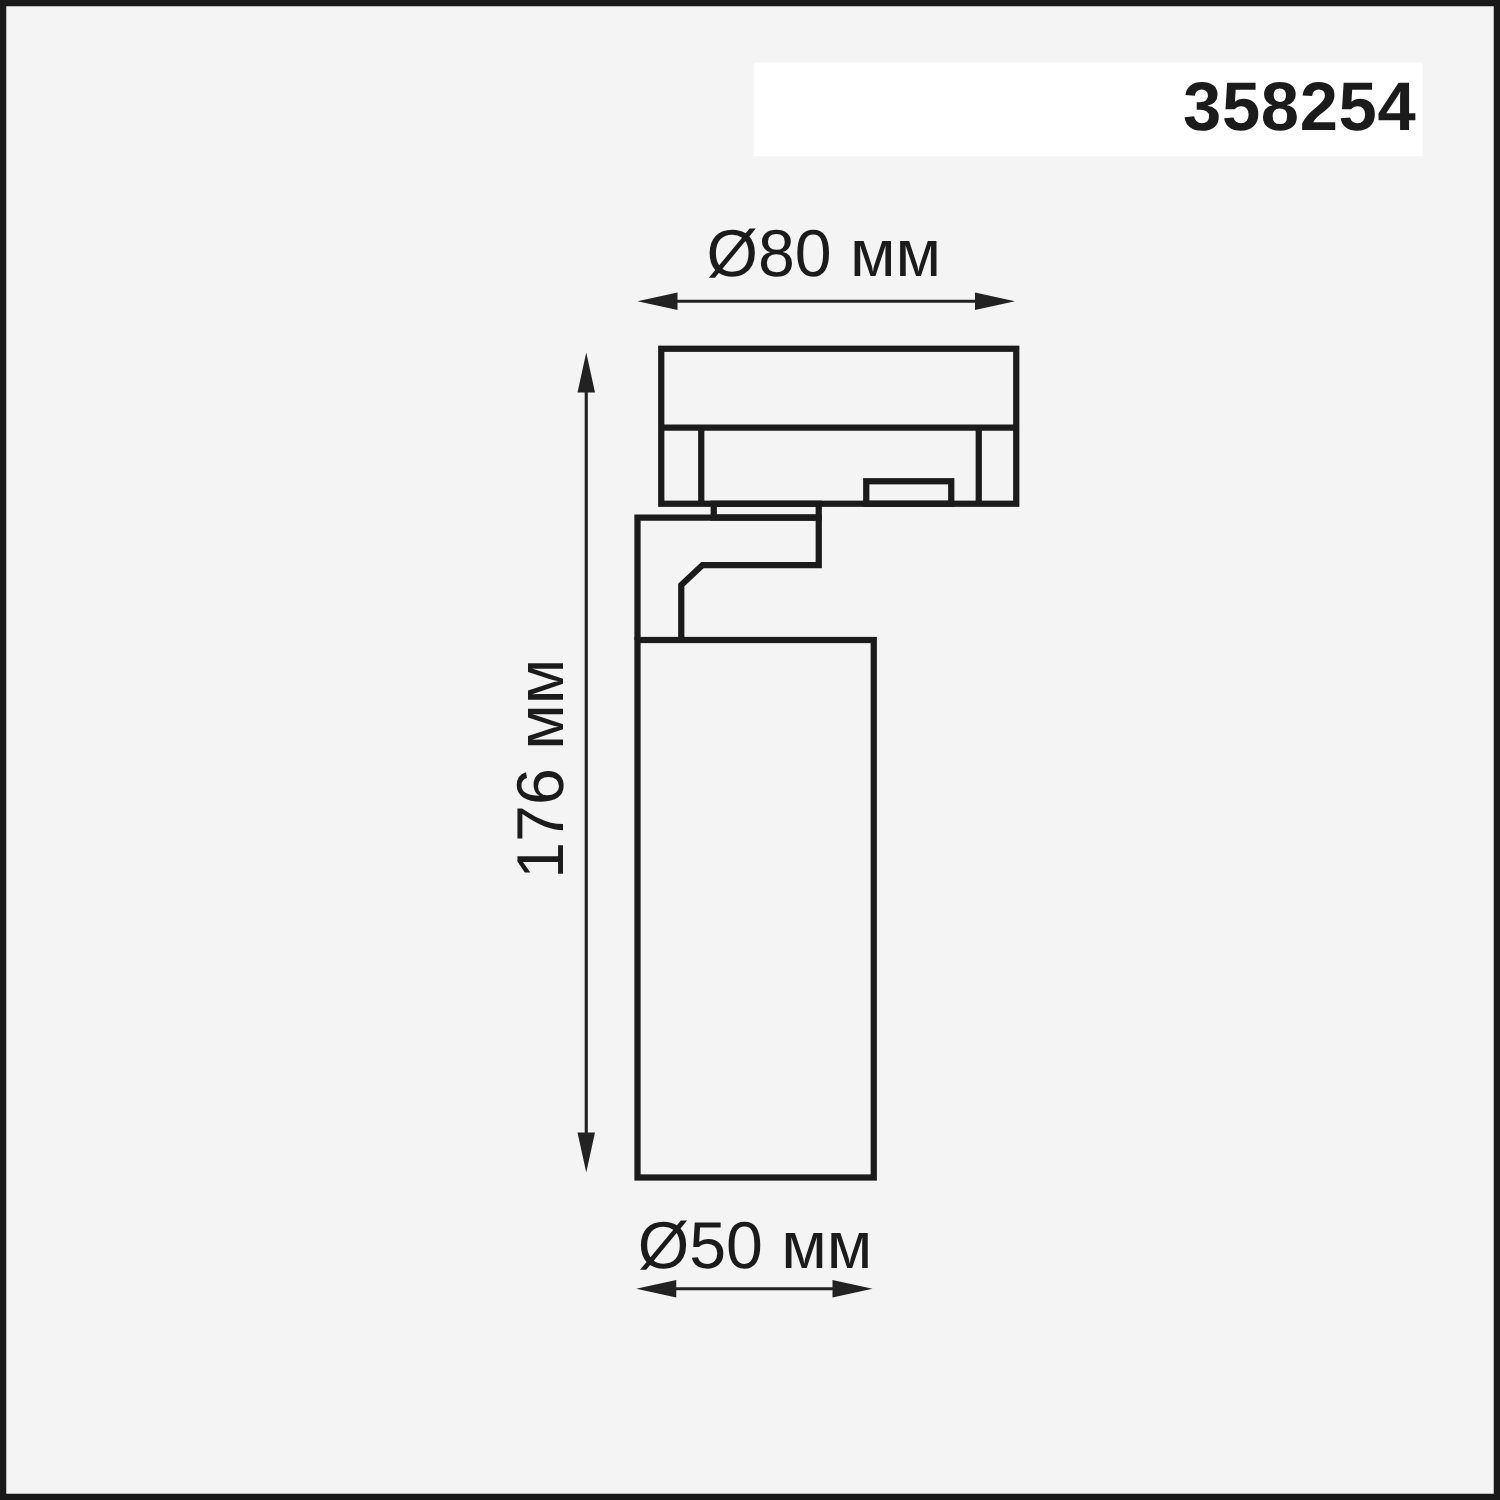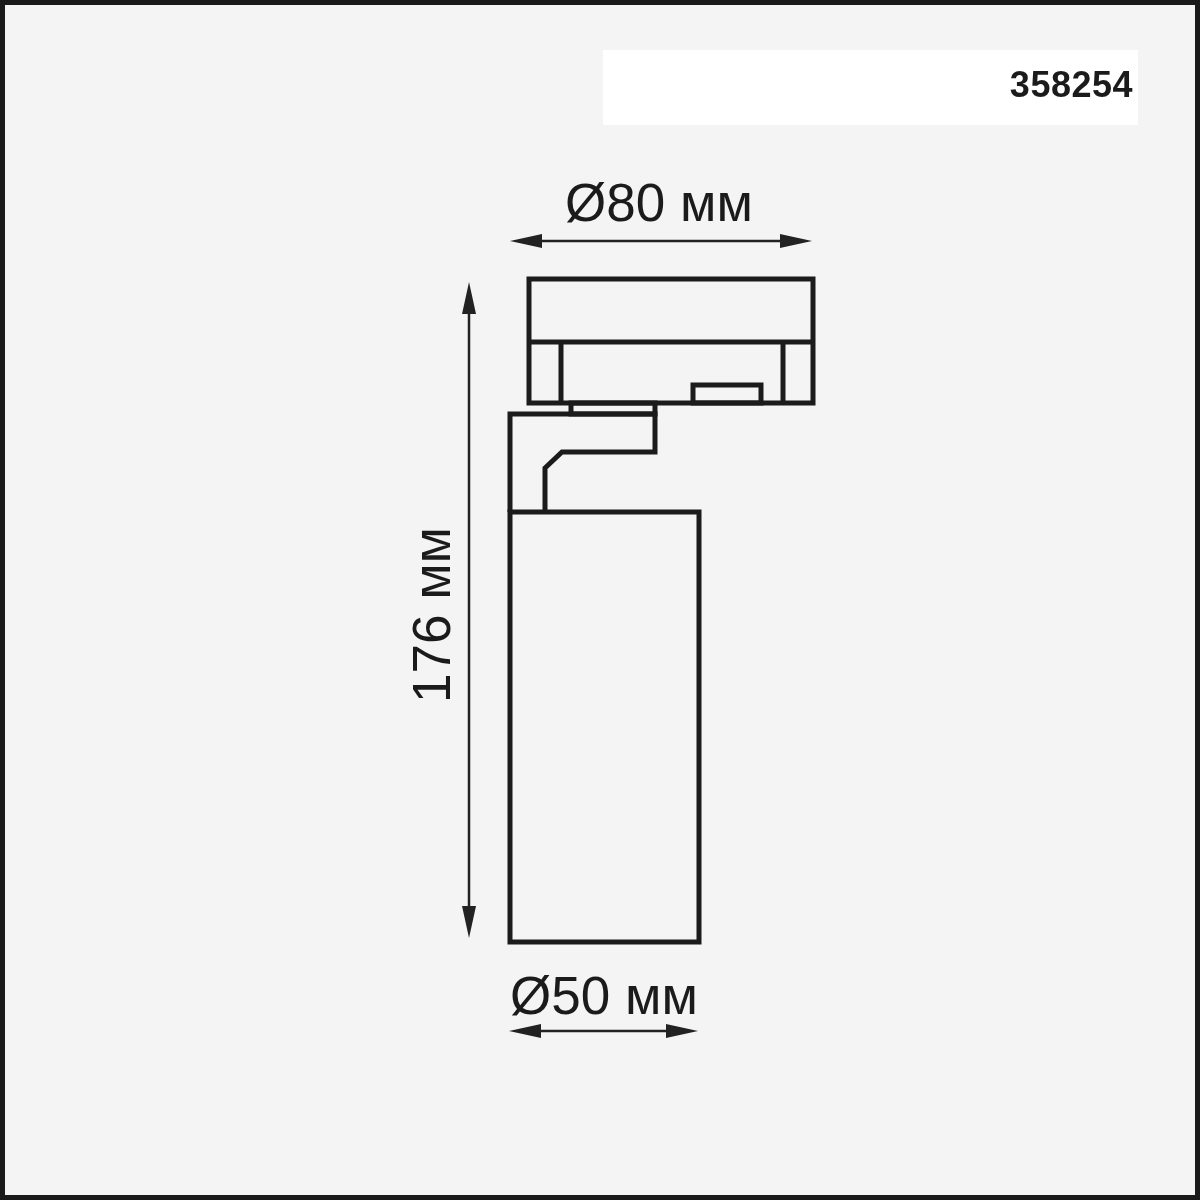--- a/index.html
+++ b/index.html
@@ -19,21 +19,21 @@
     left: 598px; top: 45px;
     width: 535px; height: 75px;
     background: #ffffff;
     display: flex;
     align-items: center;
     justify-content: flex-end;
     padding-right: 5px;
     padding-bottom: 6px;
   }
   .article-number {
-    font-size: 36px;
+    font-size: 55px;
     font-weight: bold;
     color: #1b1b1b;
     letter-spacing: 0.5px;
   }
   svg.diagram {
     position: absolute;
     left: 0; top: 0;
     width: 1190px; height: 1190px;
   }
   .fixture-line {

